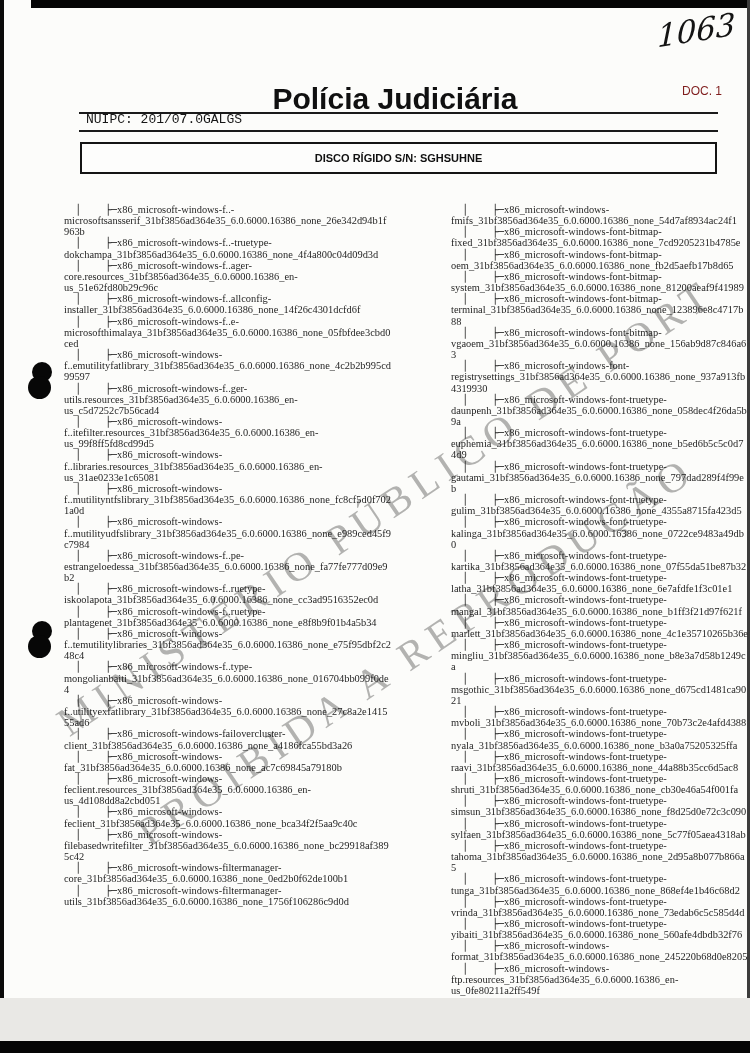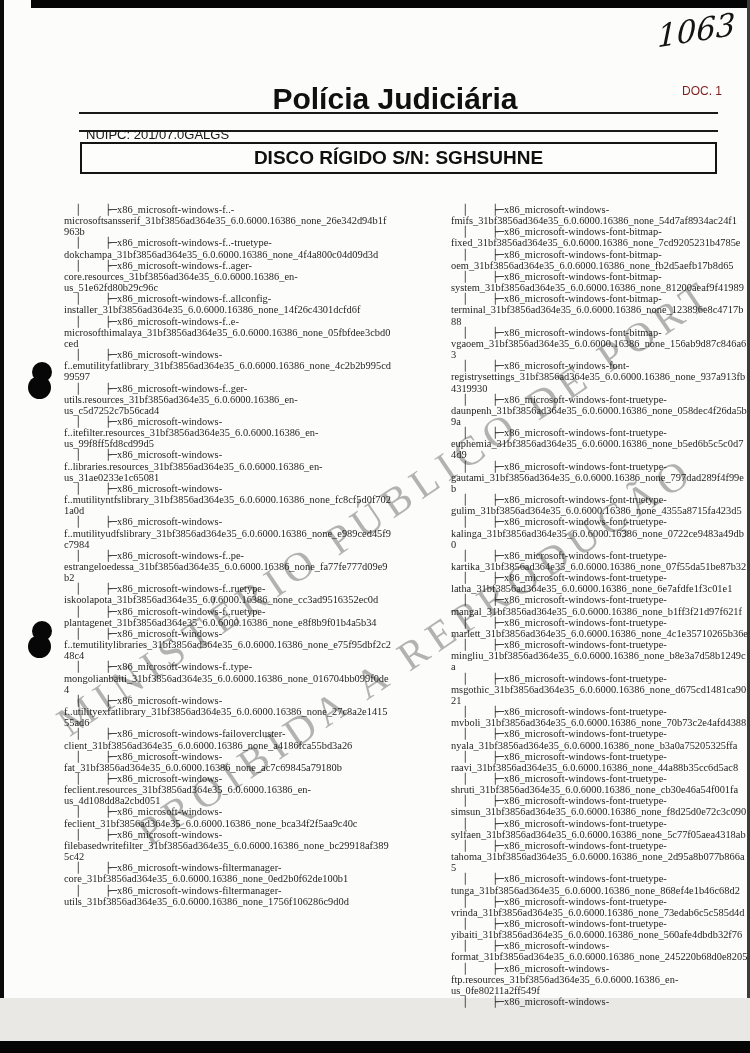--- a/index.html
+++ b/index.html
@@ -28,30 +28,30 @@
   }
   .title {
     position:absolute; left:40px; right:0; top:82px; text-align:center;
     font-family:"Liberation Sans", sans-serif; font-weight:bold; font-size:30px;
     color:#101010;
   }
   .rule { position:absolute; left:79px; width:639px; height:2px; background:#1a1a1a; }
   .rule-1 { top:112px; }
   .rule-2 { top:130px; }
   .nuipc {
-    position:absolute; left:86px; top:127px;
-    font-family:Liberation Sans, sans-serif; font-size:13px; color:#161616;
+    position:absolute; left:86px; top:112px;
+    font-family:Liberation Mono, monospace; font-size:13px; color:#161616;
   }
   .serial-box {
     position:absolute; left:80px; top:142px; width:633px; height:28px;
     border:2px solid #141414; background:#fdfdfc;
     display:flex; align-items:center; justify-content:center;
   }
   .serial-box span {
-    font-family:"Liberation Sans", sans-serif; font-weight:bold; font-size:19px;
+    font-family:"Liberation Sans", sans-serif; font-weight:bold; font-size:11px;
     color:#101010;
   }
 
   
   .watermark span {
     position:absolute; white-space:nowrap;
     font-family:"Liberation Serif", serif; font-weight:400;
     font-size:41px; letter-spacing:7px; color:#a6a6a4; opacity:.85;
     transform-origin:0 0; transform:rotate(-34deg);
   }
@@ -220,16 +220,15 @@
     <p class="entry"><span class="pipe">│</span><span class="branch">├─</span><span class="fname">x86_microsoft-windows-font-truetype-tunga_31bf3856ad364e35_6.0.6000.16386_none_868ef4e1b46c68d2</span></p>
 
     <p class="entry"><span class="pipe">│</span><span class="branch">├─</span><span class="fname">x86_microsoft-windows-font-truetype-vrinda_31bf3856ad364e35_6.0.6000.16386_none_73edab6c5c585d4d</span></p>
 
     <p class="entry"><span class="pipe">│</span><span class="branch">├─</span><span class="fname">x86_microsoft-windows-font-truetype-yibaiti_31bf3856ad364e35_6.0.6000.16386_none_560afe4dbdb32f76</span></p>
 
     <p class="entry"><span class="pipe">│</span><span class="branch">├─</span><span class="fname">x86_microsoft-windows-format_31bf3856ad364e35_6.0.6000.16386_none_245220b68d0e8205</span></p>
 
     <p class="entry"><span class="pipe">│</span><span class="branch">├─</span><span class="fname">x86_microsoft-windows-ftp.resources_31bf3856ad364e35_6.0.6000.16386_en-us_0fe80211a2ff549f</span></p>
 
-    <p class="entry"><span class="pipe">│</span><span class="branch">├─</span><span class="fname">x86_microsoft-windows-</span></p>
   </div>
 
 </div>
 
 </body></html>

